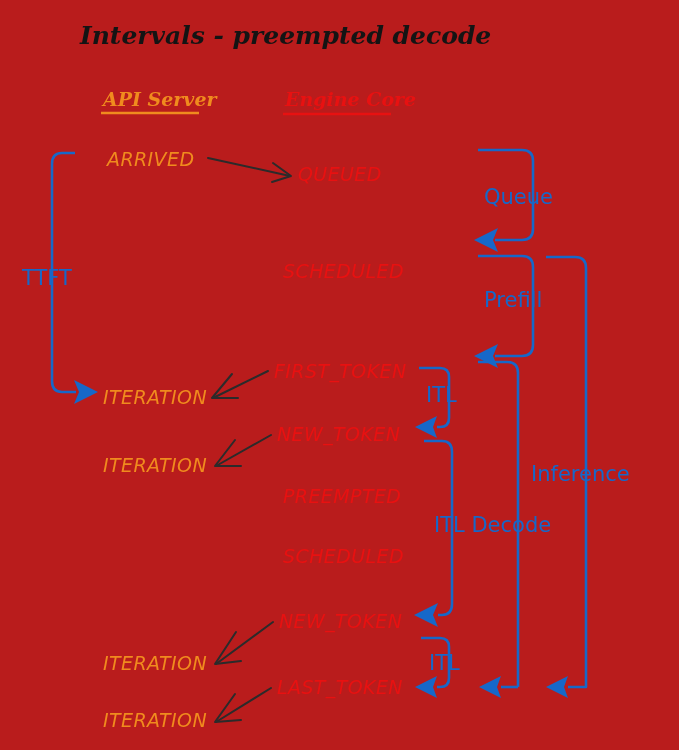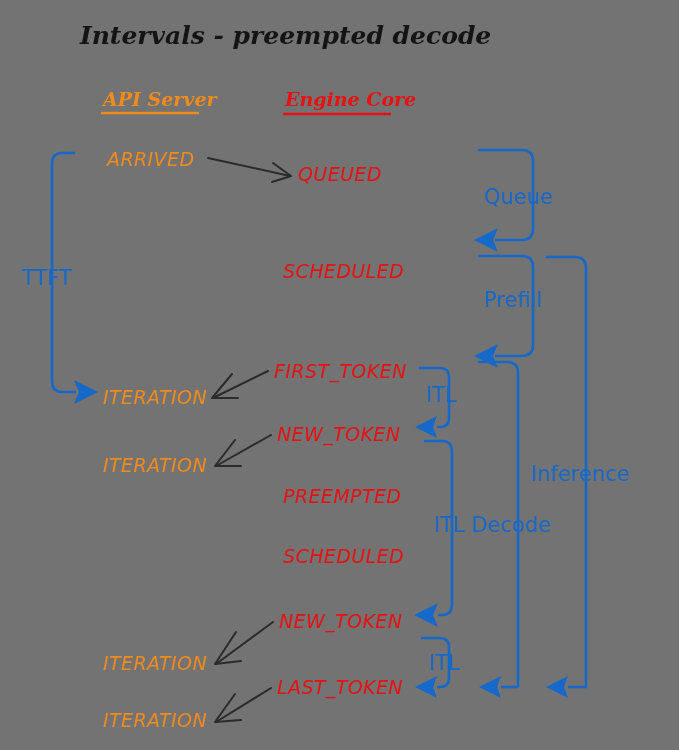--- a/index.html
+++ b/index.html
@@ -4,21 +4,21 @@
 <style>
   html, body {
     margin: 0;
     padding: 0;
     background: #ffffff;
   }
   #page {
     position: relative;
     width: 679px;
     height: 750px;
-    background: #737373;
+    background: #b91c1c;
     overflow: hidden;
     font-family: "DejaVu Sans", sans-serif;
   }
   #diagram-svg {
     position: absolute;
     left: 0;
     top: 0;
     width: 679px;
     height: 750px;
   }

